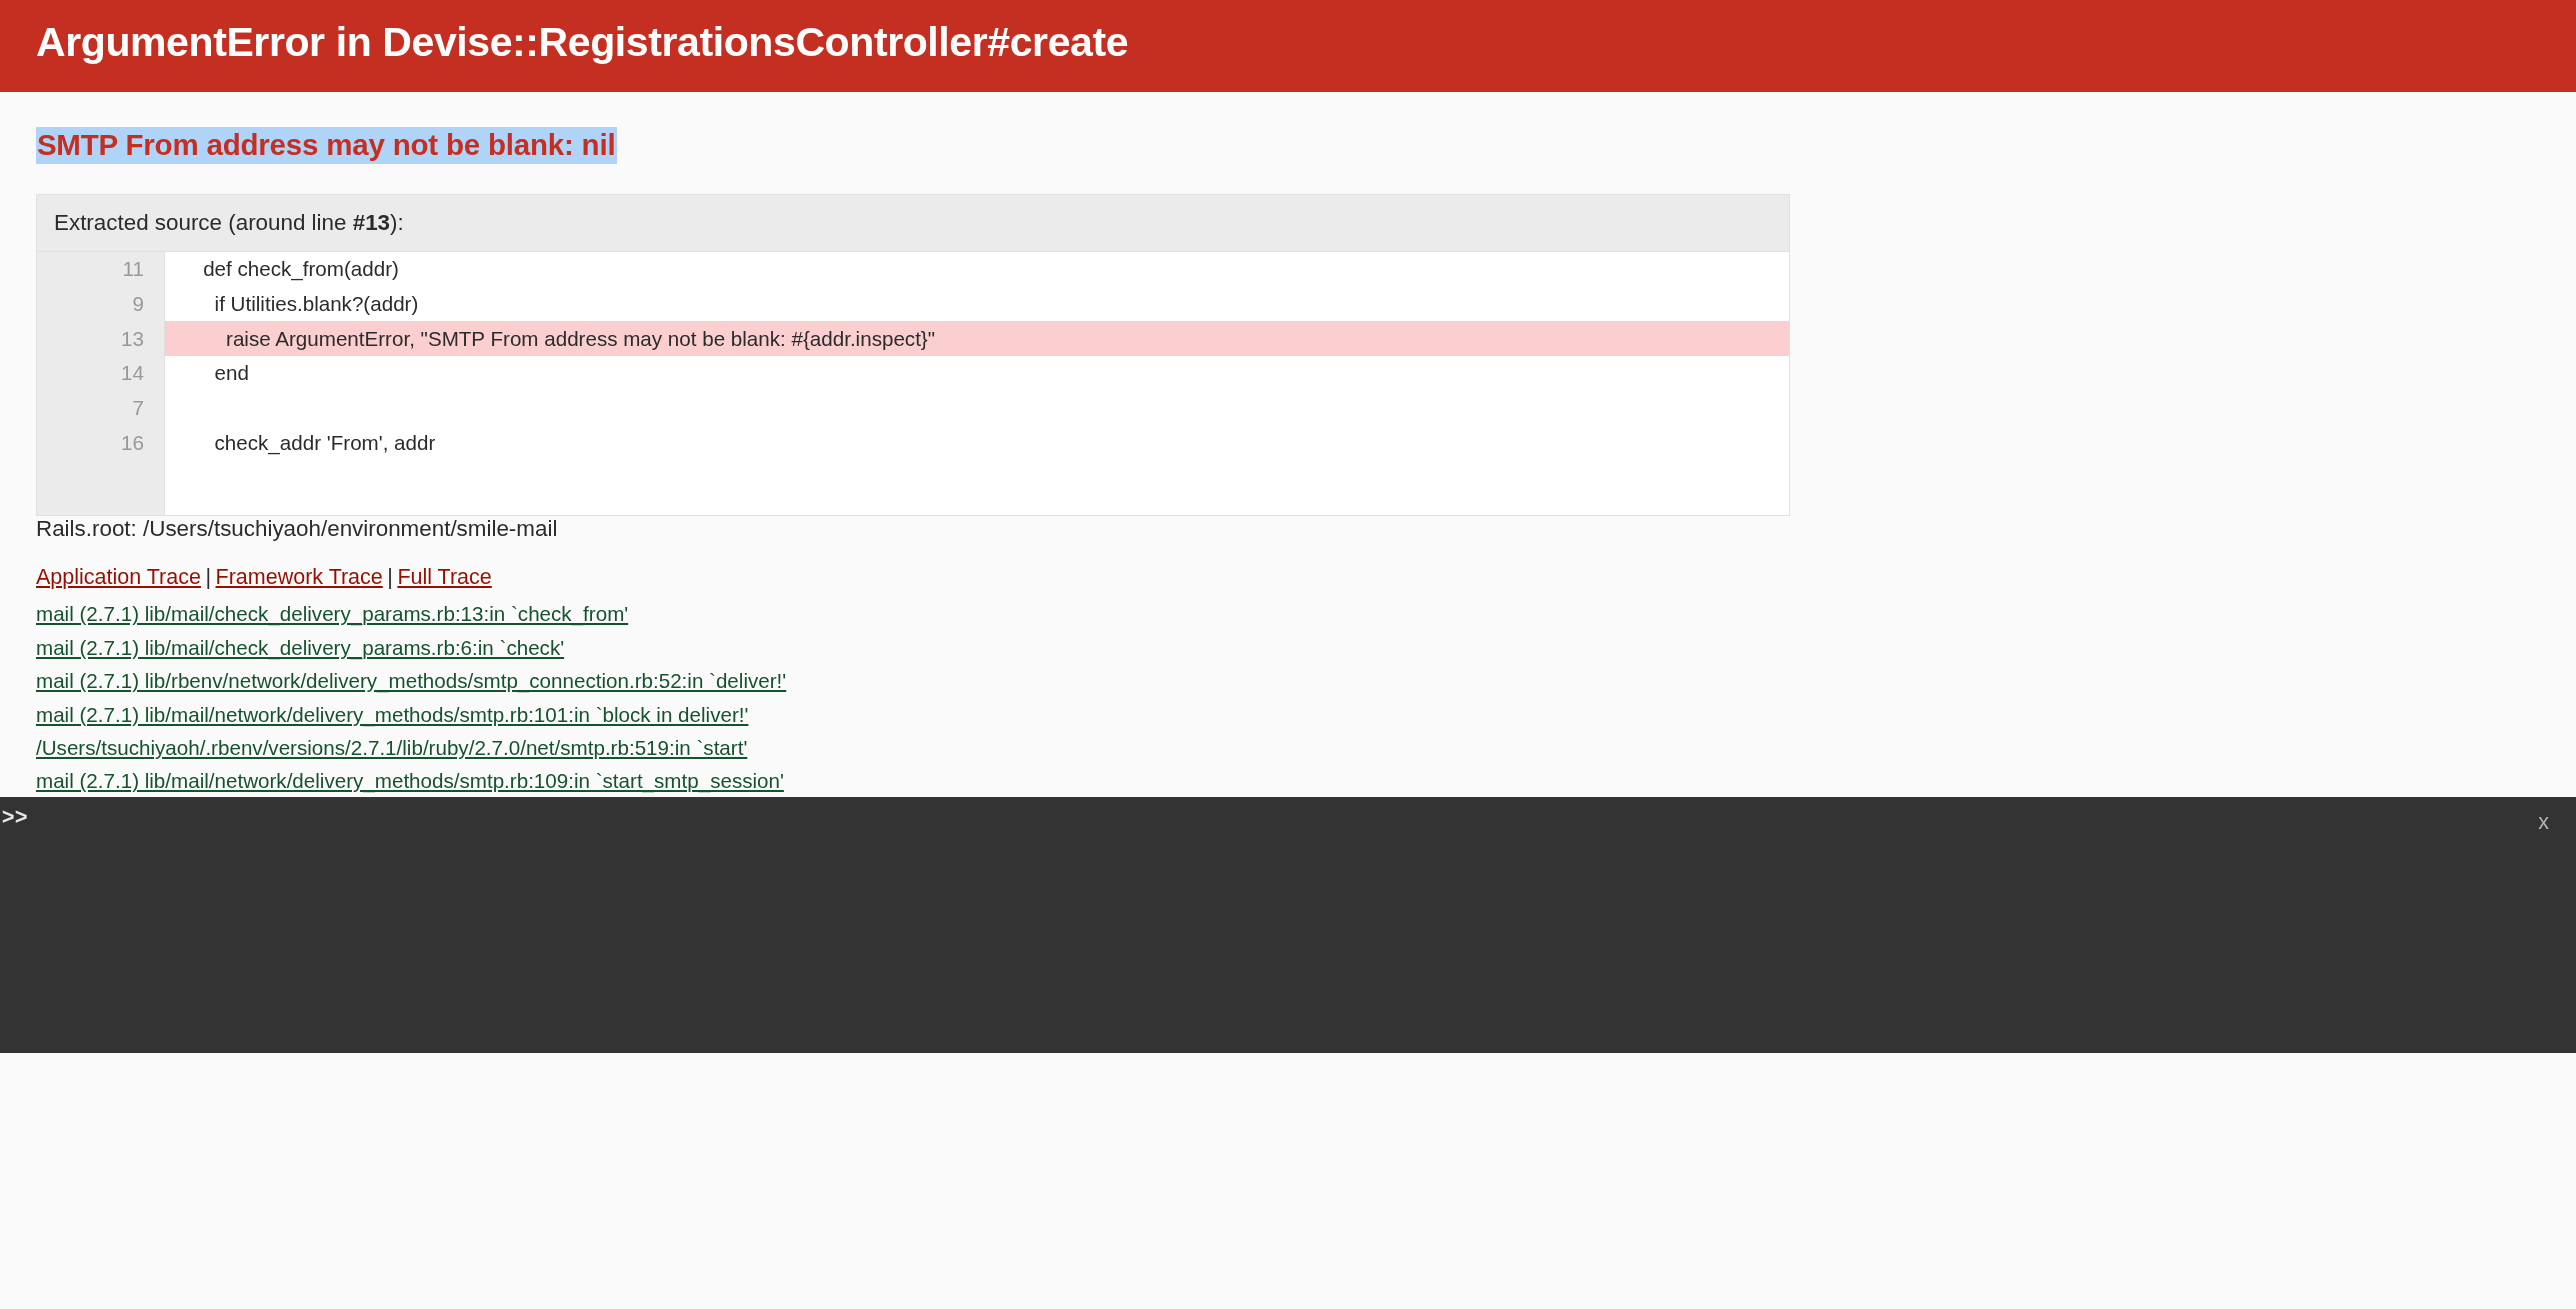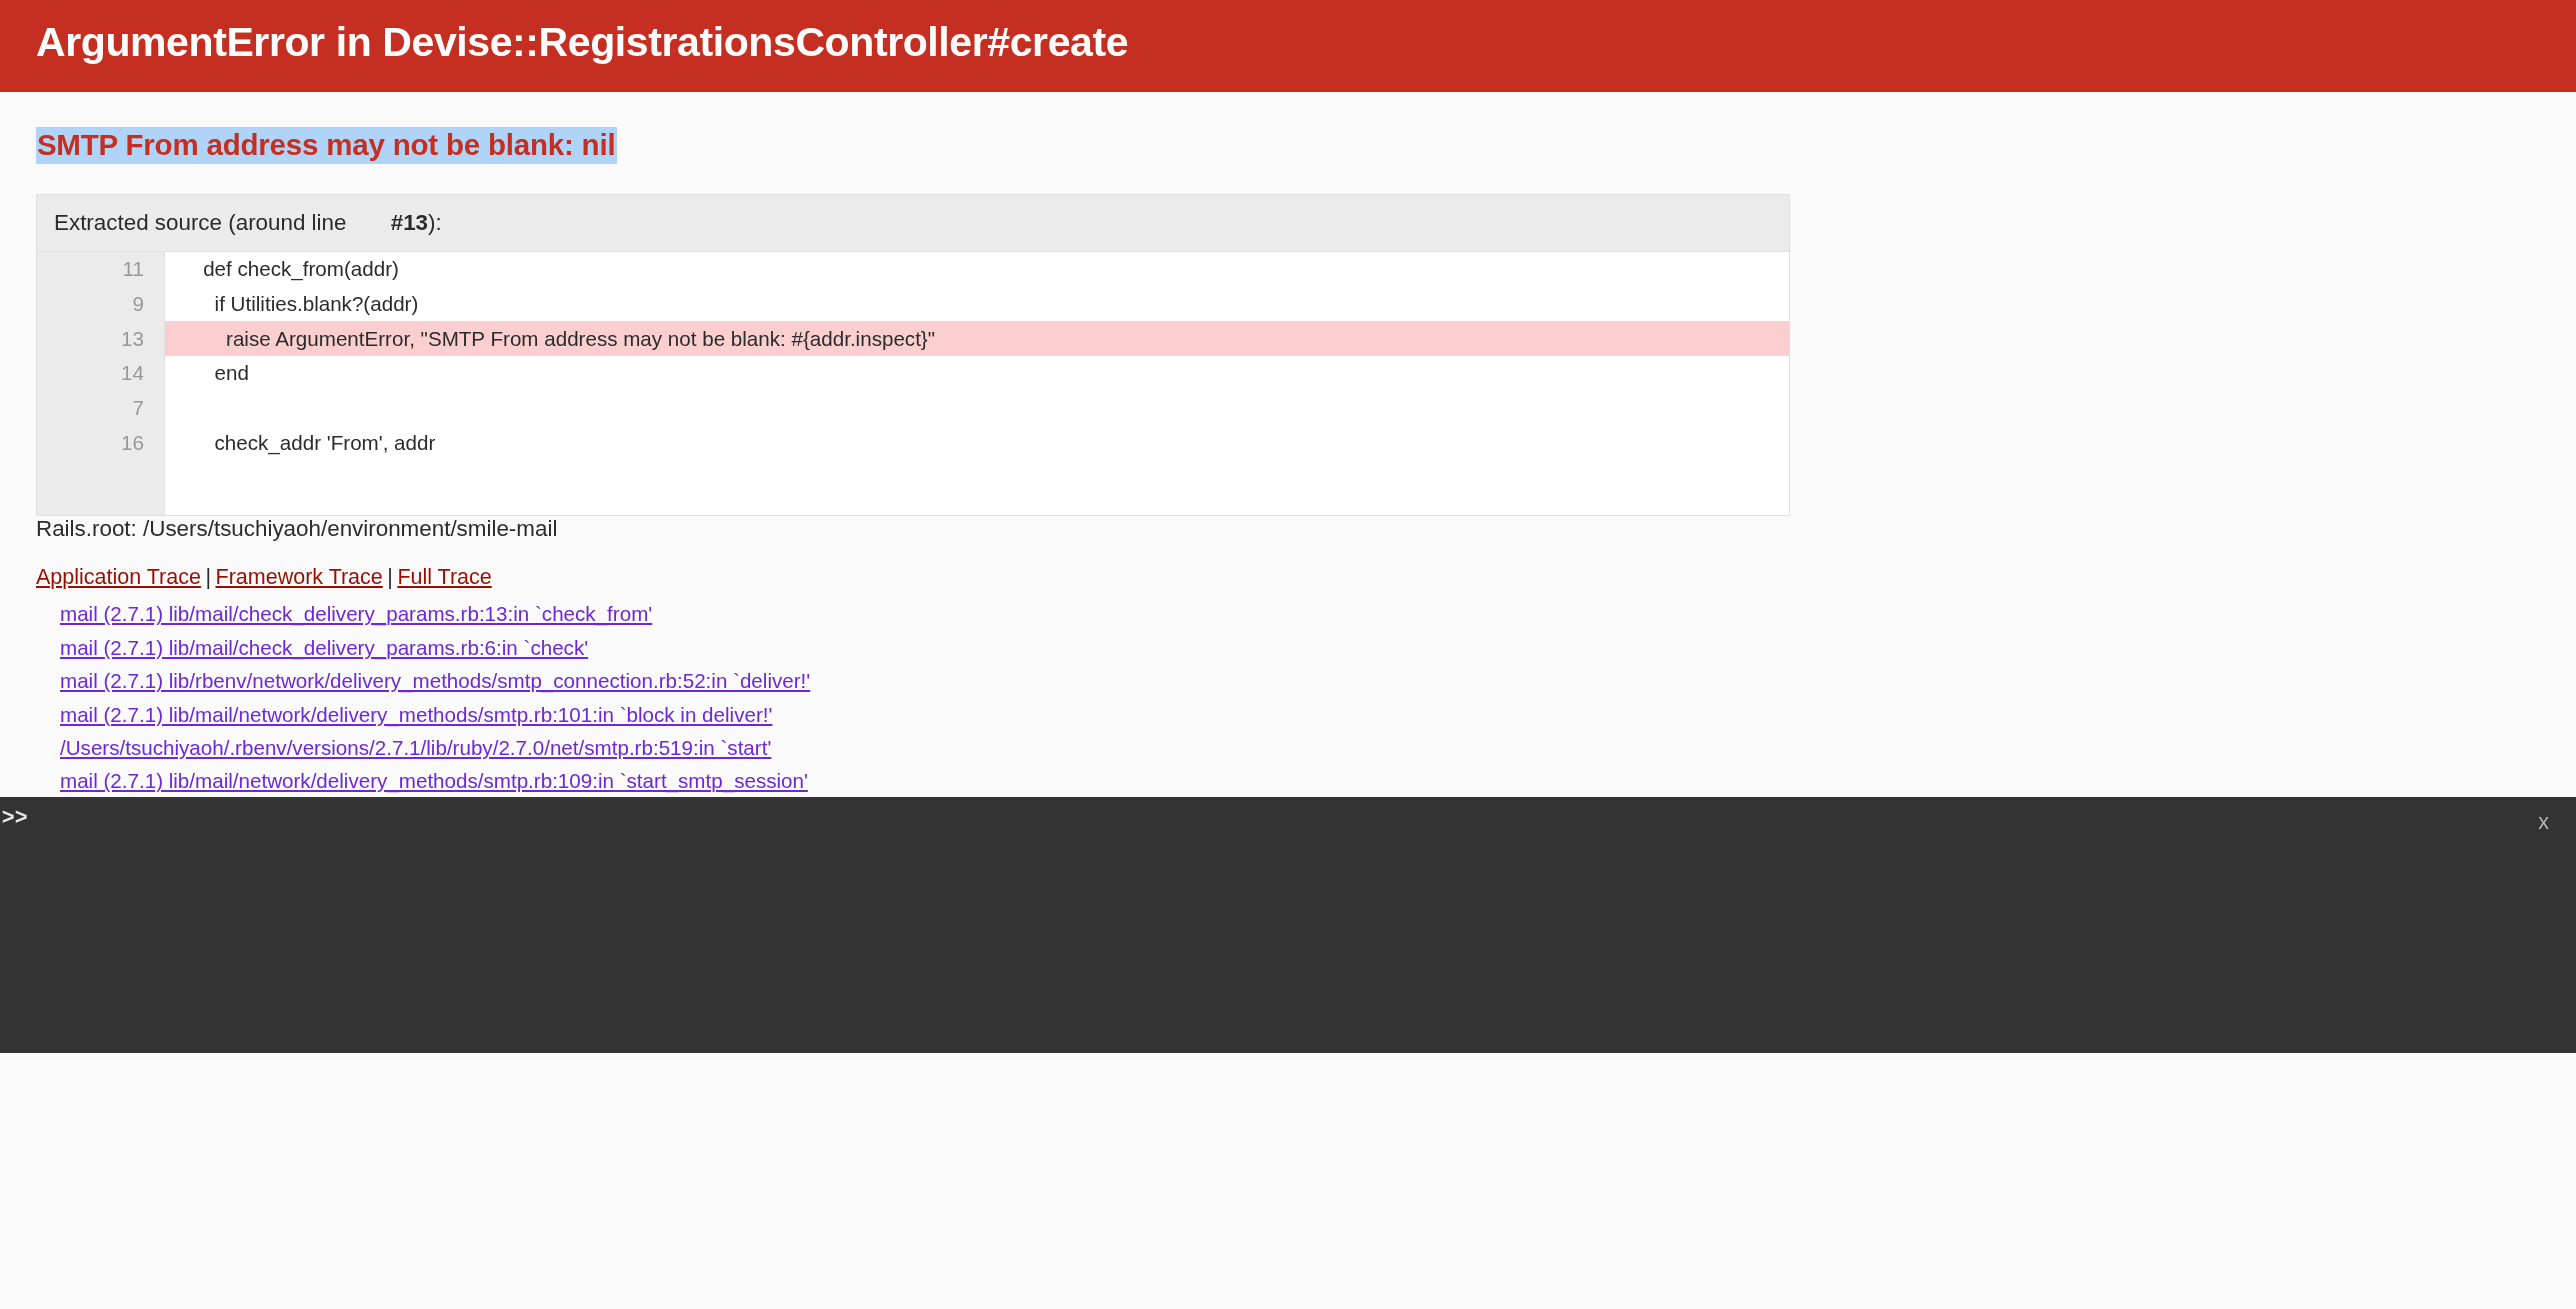--- a/index.html
+++ b/index.html
@@ -63,21 +63,21 @@
     background: #ffffff;
     box-sizing: border-box;
   }
   #source-header {
     background: #ebebeb;
     padding: 15px 0 15px 17px;
     font-size: 22.4px;
     color: #2b2b2b;
     border-bottom: 0.9px solid #e0e0e0;
   }
-  #source-header b { font-weight: bold; margin-left: 38px; }
+  #source-header b { font-weight: bold; }
 
   #source-code {
     display: table;
     width: 100%;
     border-collapse: collapse;
     font-family: "Liberation Mono", "DejaVu Sans Mono", monospace;
     background: #ffffff;
   }
   .code-row { display: table-row; }
   .code-row .ln {
@@ -127,27 +127,26 @@
   }
   #trace-tabs .sep { padding: 0 4.5px; color: #2b2b2b; }
 
   
   #trace-list {
     margin-top: 7.2px;
     line-height: 1.62;
   }
   #trace-list .trace-line {
     font-size: 20.6px;
-    color: #6d28d9;
+    color: #14532d;
     text-decoration: underline;
     display: block;
     white-space: pre;
     cursor: pointer;
     width: fit-content;
-    margin-left: 24px;
   }
 
   
   #console-panel {
     position: absolute;
     left: 0;
     bottom: 0;
     width: 2576px;
     height: 256px;
     background: #333333;

